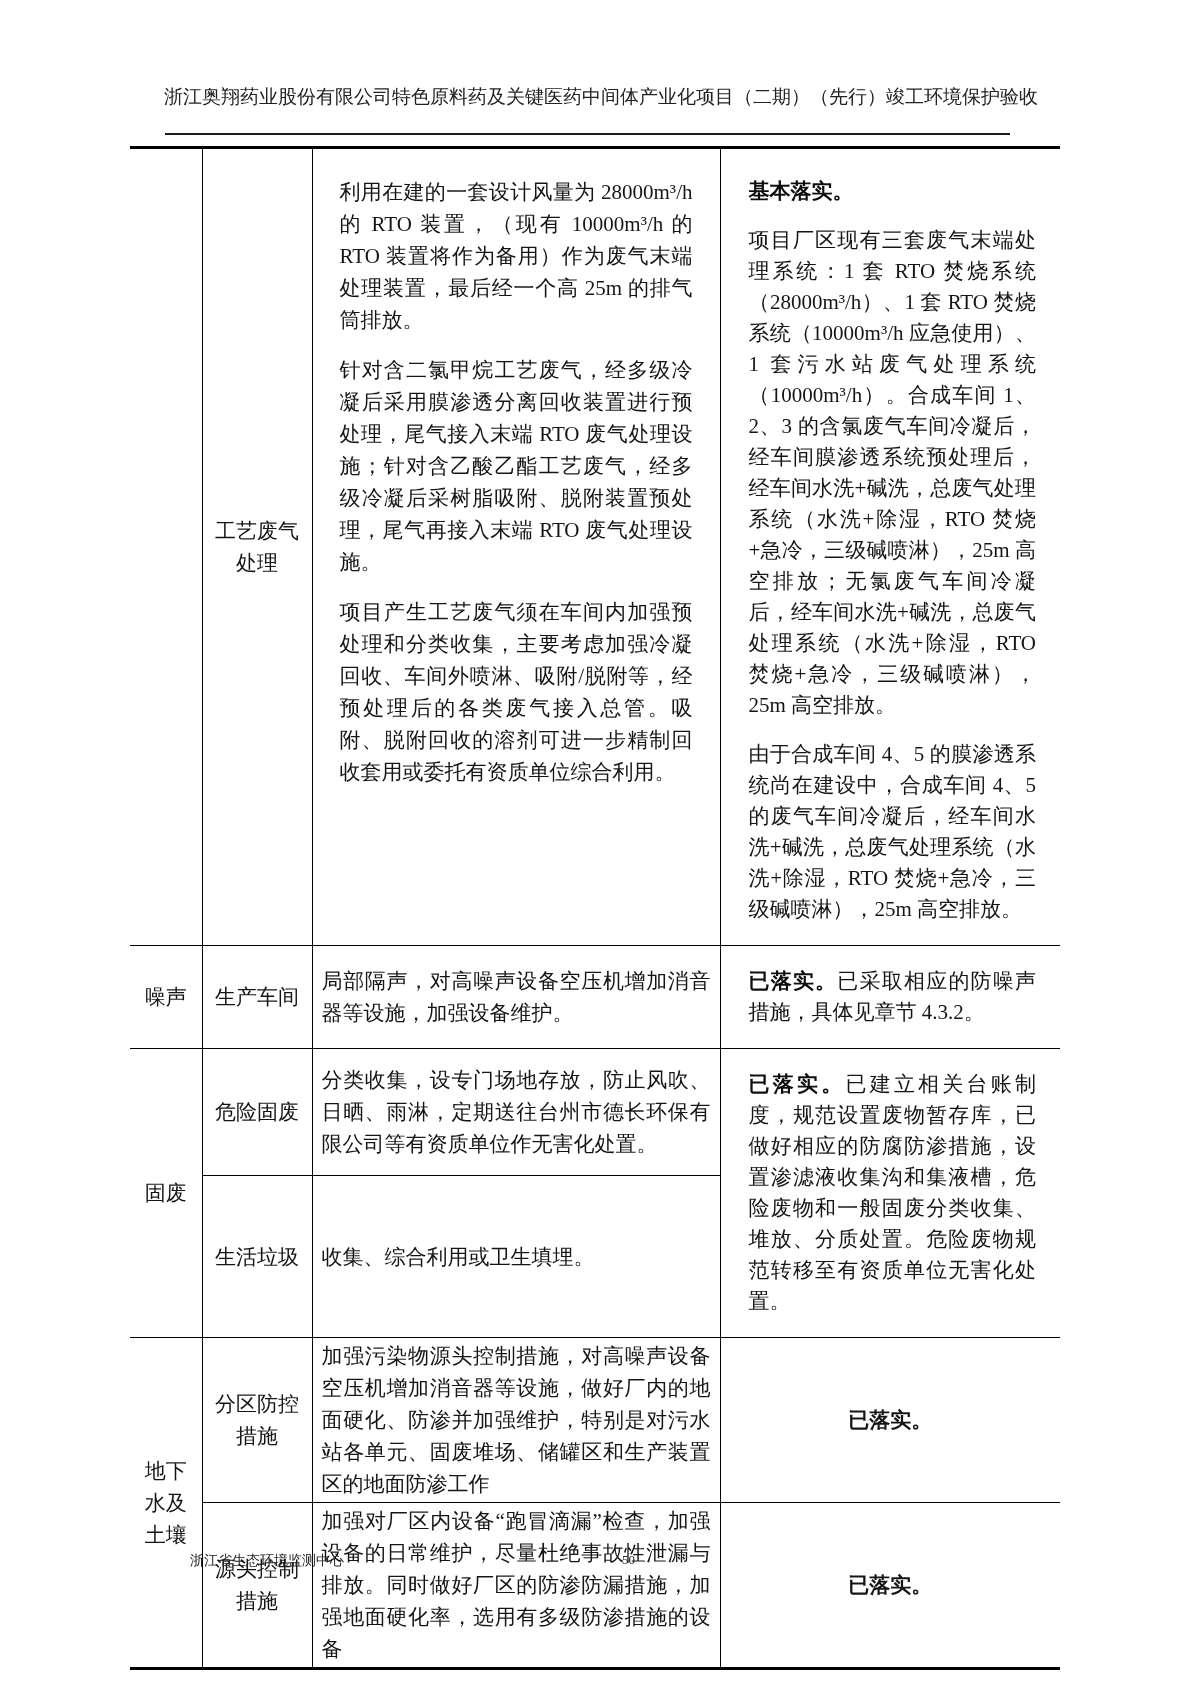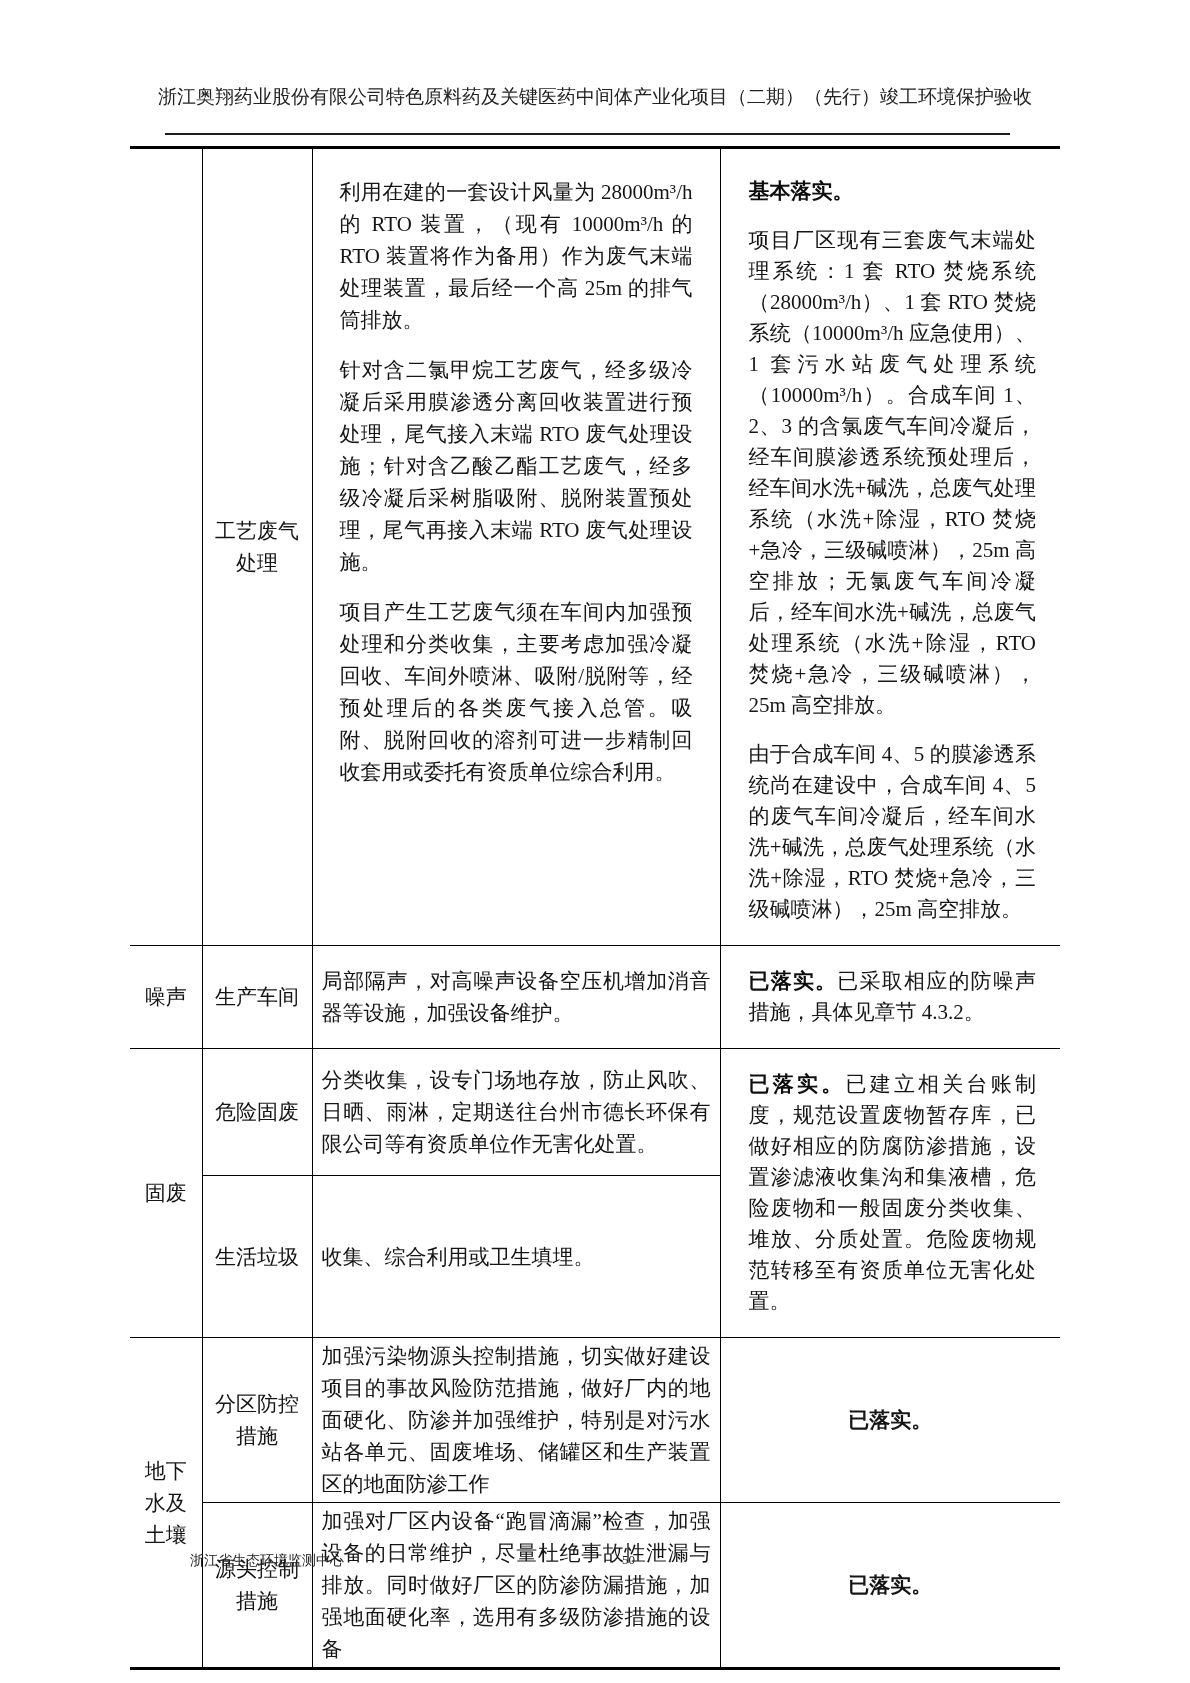--- a/index.html
+++ b/index.html
@@ -5,21 +5,21 @@
   html,body{margin:0;padding:0;background:#ffffff;}
   .page{
     position:relative;width:1190px;height:1683px;background:#fff;
     font-family:"Liberation Serif","DejaVu Serif",serif;color:#151515;
     overflow:hidden;
   }
   .header{
     position:absolute;top:84px;left:152px;width:886px;
     text-align:center;font-size:19px;line-height:25px;color:#222;
   }
-  .header .l1{white-space:nowrap;}
+  .header .l1{white-space:nowrap;text-align:right;}
   .header-rule{
     position:absolute;top:133px;left:165px;width:845px;height:0;
     border-top:2px solid #1c1c1c;
   }
   table.doc-table{
     position:absolute;top:146px;left:130px;width:930px;
     border-collapse:collapse;table-layout:fixed;
     border-top:3px solid #000;border-bottom:3px solid #000;
   }
   td{
@@ -105,21 +105,21 @@
       <td class="item" style="height:127px">生活垃圾</td>
       <td class="req">收集、综合利用或卫生填埋。</td>
     </tr>
 
     <tr>
       <td class="first cat" rowspan="2">地下
 水及
 土壤</td>
       <td class="item" style="height:153px">分区防控
 措施</td>
-      <td class="req">加强污染物源头控制措施，切实做好建设项目的事故风险防范措施，做好厂内的地面硬化、防渗并加强维护，特别是对污水站各单元、固废堆场、储罐区和生产装置区的地面防渗工作</td>
+      <td class="req">加强污染物源头控制措施，对高噪声设备空压机增加消音器等设施，做好厂内的地面硬化、防渗并加强维护，特别是对污水站各单元、固废堆场、储罐区和生产装置区的地面防渗工作</td>
       <td class="last verdict-center">已落实。</td>
     </tr>
 
     <tr>
       <td class="item" style="height:130px">源头控制
 措施</td>
       <td class="req">加强对厂区内设备“跑冒滴漏”检查，加强设备的日常维护，尽量杜绝事故性泄漏与排放。同时做好厂区的防渗防漏措施，加强地面硬化率，选用有多级防渗措施的设备</td>
       <td class="last verdict-center">已落实。</td>
     </tr>
   </tbody>

